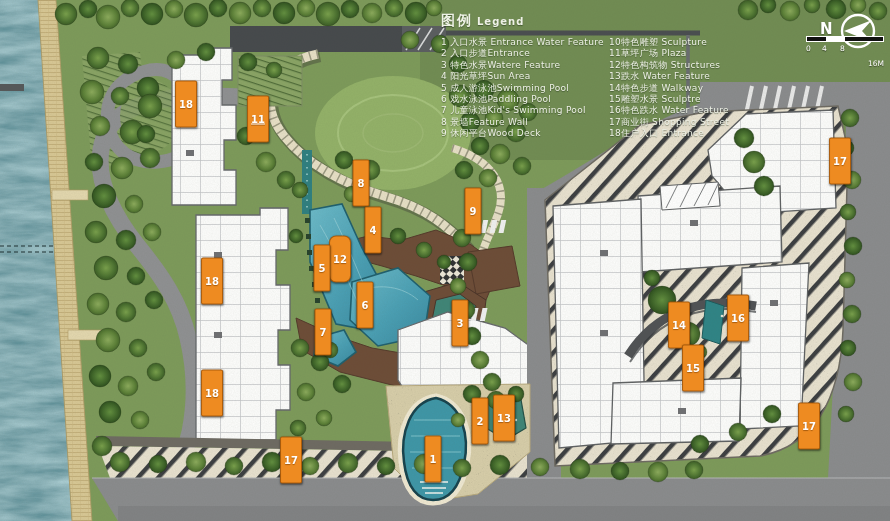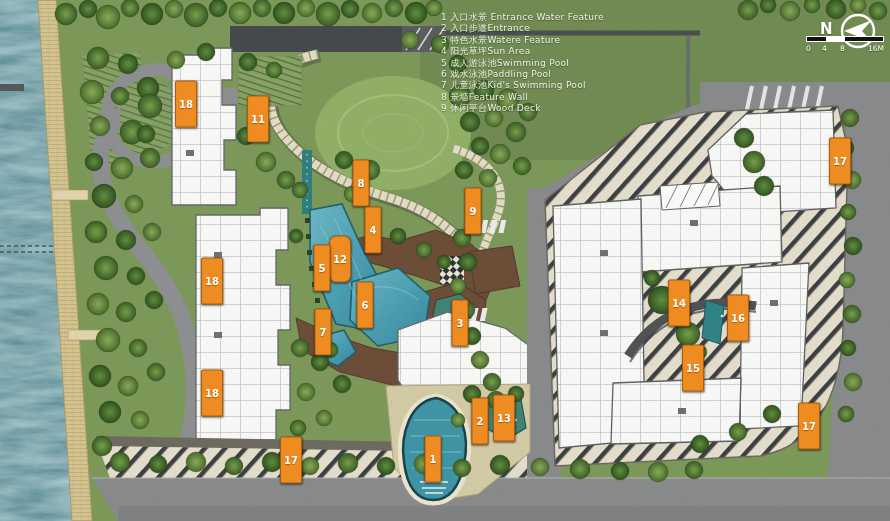--- a/index.html
+++ b/index.html
@@ -435,55 +435,69 @@
         <circle cx="688" cy="334" r="12" fill="url(#tg1)" stroke="rgba(25,45,15,0.35)" stroke-width="0.8"></circle>
         <circle cx="652" cy="278" r="8" fill="url(#tg2)" stroke="rgba(25,45,15,0.35)" stroke-width="0.8"></circle>
         <circle cx="700" cy="352" r="7" fill="url(#tg0)" stroke="rgba(25,45,15,0.35)" stroke-width="0.8"></circle>
       </g>
 
   <rect x="0" y="0" width="890" height="521" filter="url(#grain)" opacity="0.14"></rect>
 </svg>
 
 <div id="markers">
       <div class="marker" style="left: 186px; top: 104px;">18</div>
-      <div class="marker" style="left: 258px; top: 119px;">11</div>
+      <div class="marker" style="left: 258px; top: 119px; text-decoration: underline;">11</div>
       <div class="marker" style="left: 361px; top: 183px;">8</div>
       <div class="marker" style="left: 473px; top: 211px;">9</div>
       <div class="marker" style="left: 373px; top: 230px;">4</div>
       <div class="marker" style="left: 340px; top: 259px; border-radius: 7px;">12</div>
       <div class="marker" style="left: 322px; top: 268px;">5</div>
       <div class="marker" style="left: 365px; top: 305px;">6</div>
       <div class="marker" style="left: 323px; top: 332px;">7</div>
       <div class="marker" style="left: 460px; top: 323px;">3</div>
       <div class="marker" style="left: 212px; top: 281px;">18</div>
       <div class="marker" style="left: 212px; top: 393px;">18</div>
-      <div class="marker" style="left: 679px; top: 303px;">14</div>
+      <div class="marker" style="left: 679px; top: 325px;">14</div>
       <div class="marker" style="left: 702px; top: 318px; margin-left: 36px;">16</div>
       <div class="marker" style="left: 693px; top: 368px;">15</div>
       <div class="marker" style="left: 480px; top: 421px;">2</div>
       <div class="marker" style="left: 504px; top: 418px;">13</div>
       <div class="marker" style="left: 433px; top: 459px;">1</div>
       <div class="marker" style="left: 291px; top: 460px;">17</div>
       <div class="marker" style="left: 840px; top: 161px;">17</div>
       <div class="marker" style="left: 809px; top: 426px;">17</div>
     </div>
 
 <div class="legend">
+  <div class="legend-title">
+    <span>图例</span><span class="en">Legend</span>
+  </div>
   <div class="legend-cols">
     <ul class="c1" id="legend-col1">
           <li>1 入口水景 Entrance Water Feature</li>
           <li>2 入口步道Entrance</li>
           <li>3 特色水景Watere Feature</li>
           <li>4 阳光草坪Sun Area</li>
           <li>5 成人游泳池Swimming Pool</li>
           <li>6 戏水泳池Paddling Pool</li>
           <li>7 儿童泳池Kid's Swimming Pool</li>
           <li>8 景墙Feature Wall</li>
           <li>9 休闲平台Wood Deck</li>
         </ul>
+    <ul class="c2" id="legend-col2">
+          <li>10特色雕塑 Sculpture</li>
+          <li>11草坪广场 Plaza</li>
+          <li>12特色构筑物 Structures</li>
+          <li>13跌水 Water Feature</li>
+          <li>14特色步道 Walkway</li>
+          <li>15雕塑水景 Sculptre</li>
+          <li>16特色跌水 Water Feature</li>
+          <li>17商业街 Shopping Street</li>
+          <li>18住户入口 Entrance</li>
+        </ul>
   </div>
 </div>
 
 <div class="compass">
   <span class="n">N</span>
   <svg width="46" height="46" style="position:absolute;left:16px;top:0;">
     <circle cx="24" cy="23" r="16" fill="none" stroke="#ffffff" stroke-width="2.4"></circle>
     <path d="M38,12 L10,23 L38,34 L28,23 Z" fill="#ffffff"></path>
   </svg>
 </div>
@@ -491,17 +505,17 @@
 <div class="scalebar">
   <div class="bar">
     <div class="seg" style="left:0;width:19px;background:#111;"></div>
     <div class="seg" style="left:19px;width:19px;background:#fff;"></div>
     <div class="seg" style="left:38px;width:38px;background:#111;"></div>
   </div>
   <div class="labels" id="scale-labels">
         <span style="left: 0px;">0</span>
         <span style="left: 16px;">4</span>
         <span style="left: 34px;">8</span>
-        <span style="left: 62px;">16M</span>
+        <span style="left: 62px; margin-top: 15px;">16M</span>
       </div>
 </div>
 
 </div>
 
 </body></html>

